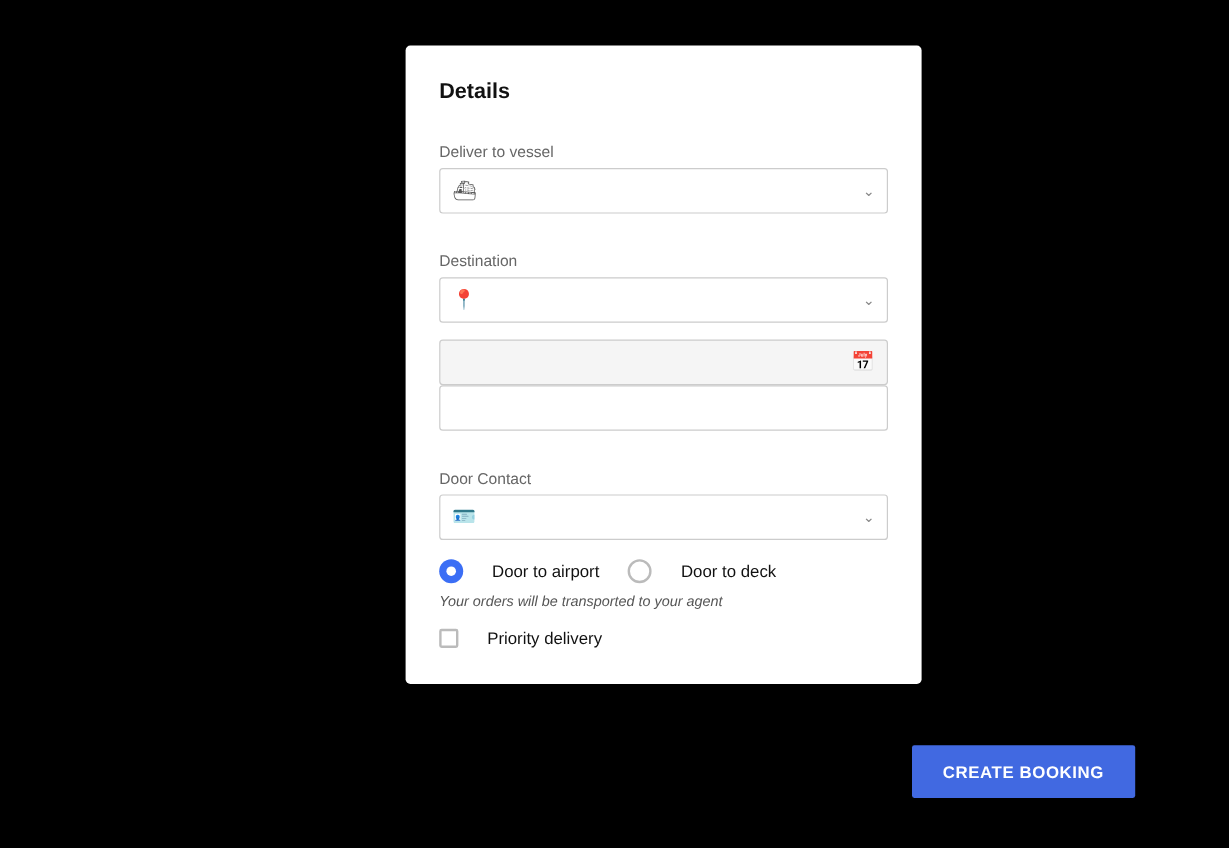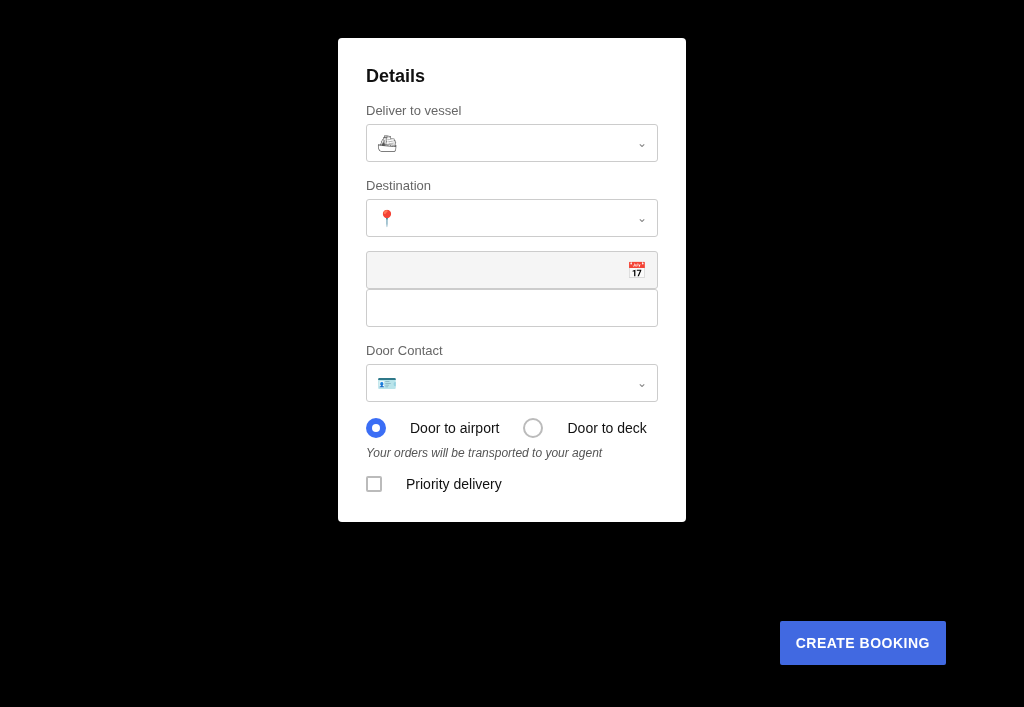--- a/index.html
+++ b/index.html
@@ -20,39 +20,39 @@
       position: relative;
       width: 100%;
       height: 100%;
     }
 
     
     .modal-card {
       position: absolute;
       top: 38px;
       left: 338px;
-      width: 348px;
+      width: 430px;
       background: #fff;
       border-radius: 4px;
       padding: 28px 28px 30px 28px;
       box-shadow: 0 4px 24px rgba(0,0,0,0.18);
     }
 
     .modal-title {
       font-size: 18px;
       font-weight: 700;
       color: #111;
       margin-bottom: 16px;
     }
 
     .field-label {
       font-size: 13px;
       color: #666;
       margin-bottom: 6px;
-      margin-top: 16px;
+      margin-top: 32px;
     }
 
     .field-label:first-of-type {
       margin-top: 0;
     }
 
     .select-field {
       width: 100%;
       height: 38px;
       border: 1px solid #ccc;
@@ -198,21 +198,21 @@
     
     .create-booking-btn {
       position: absolute;
       bottom: 42px;
       right: 78px;
       background: #4169e1;
       color: #fff;
       font-size: 14px;
       font-weight: 700;
       letter-spacing: 0.5px;
-      padding: 14px 16px;
+      padding: 14px 26px;
       border-radius: 2px;
       cursor: pointer;
       border: none;
       white-space: nowrap;
     }
   </style>
 </head>
 <body>
 
 <div class="scene">

